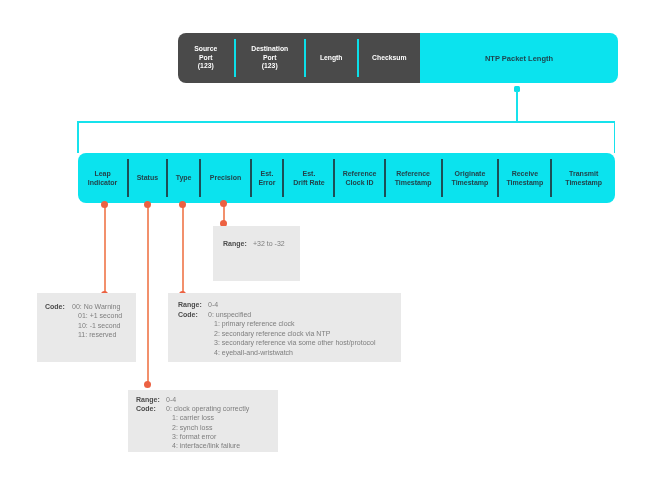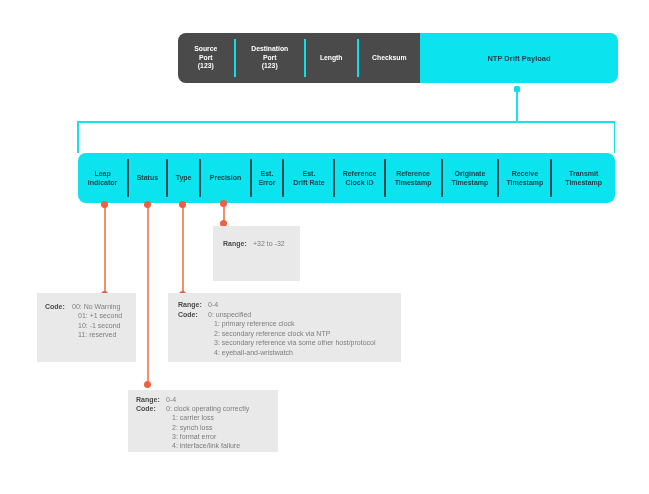--- a/index.html
+++ b/index.html
@@ -57,21 +57,21 @@
 (123)</div>
       <div class="udp-div"></div>
       <div class="udp-cell ml" style="flex:70 0 0">Destination
 Port
 (123)</div>
       <div class="udp-div"></div>
       <div class="udp-cell ml" style="flex:52 0 0">Length</div>
       <div class="udp-div"></div>
       <div class="udp-cell ml" style="flex:63 0 0">Checksum</div>
     </div>
-    <div class="payload">NTP Drift Payload</div>
+    <div class="payload">NTP Packet Length</div>
   </div>
 
   <div class="cydot" style="left:514px;top:86px;"></div>
   <div class="cyline" style="left:516px;top:91px;width:1.5px;height:31px;"></div>
   <div class="cyline" style="left:77px;top:121px;width:538px;height:1.5px;"></div>
   <div class="cyline" style="left:77px;top:122px;width:1.5px;height:31px;"></div>
   <div class="cyline" style="left:613.5px;top:122px;width:1.5px;height:31px;"></div>
 
   <div class="ntp-bar">
     <div class="ntp-cell ml" style="flex:51 0 0">Leap

